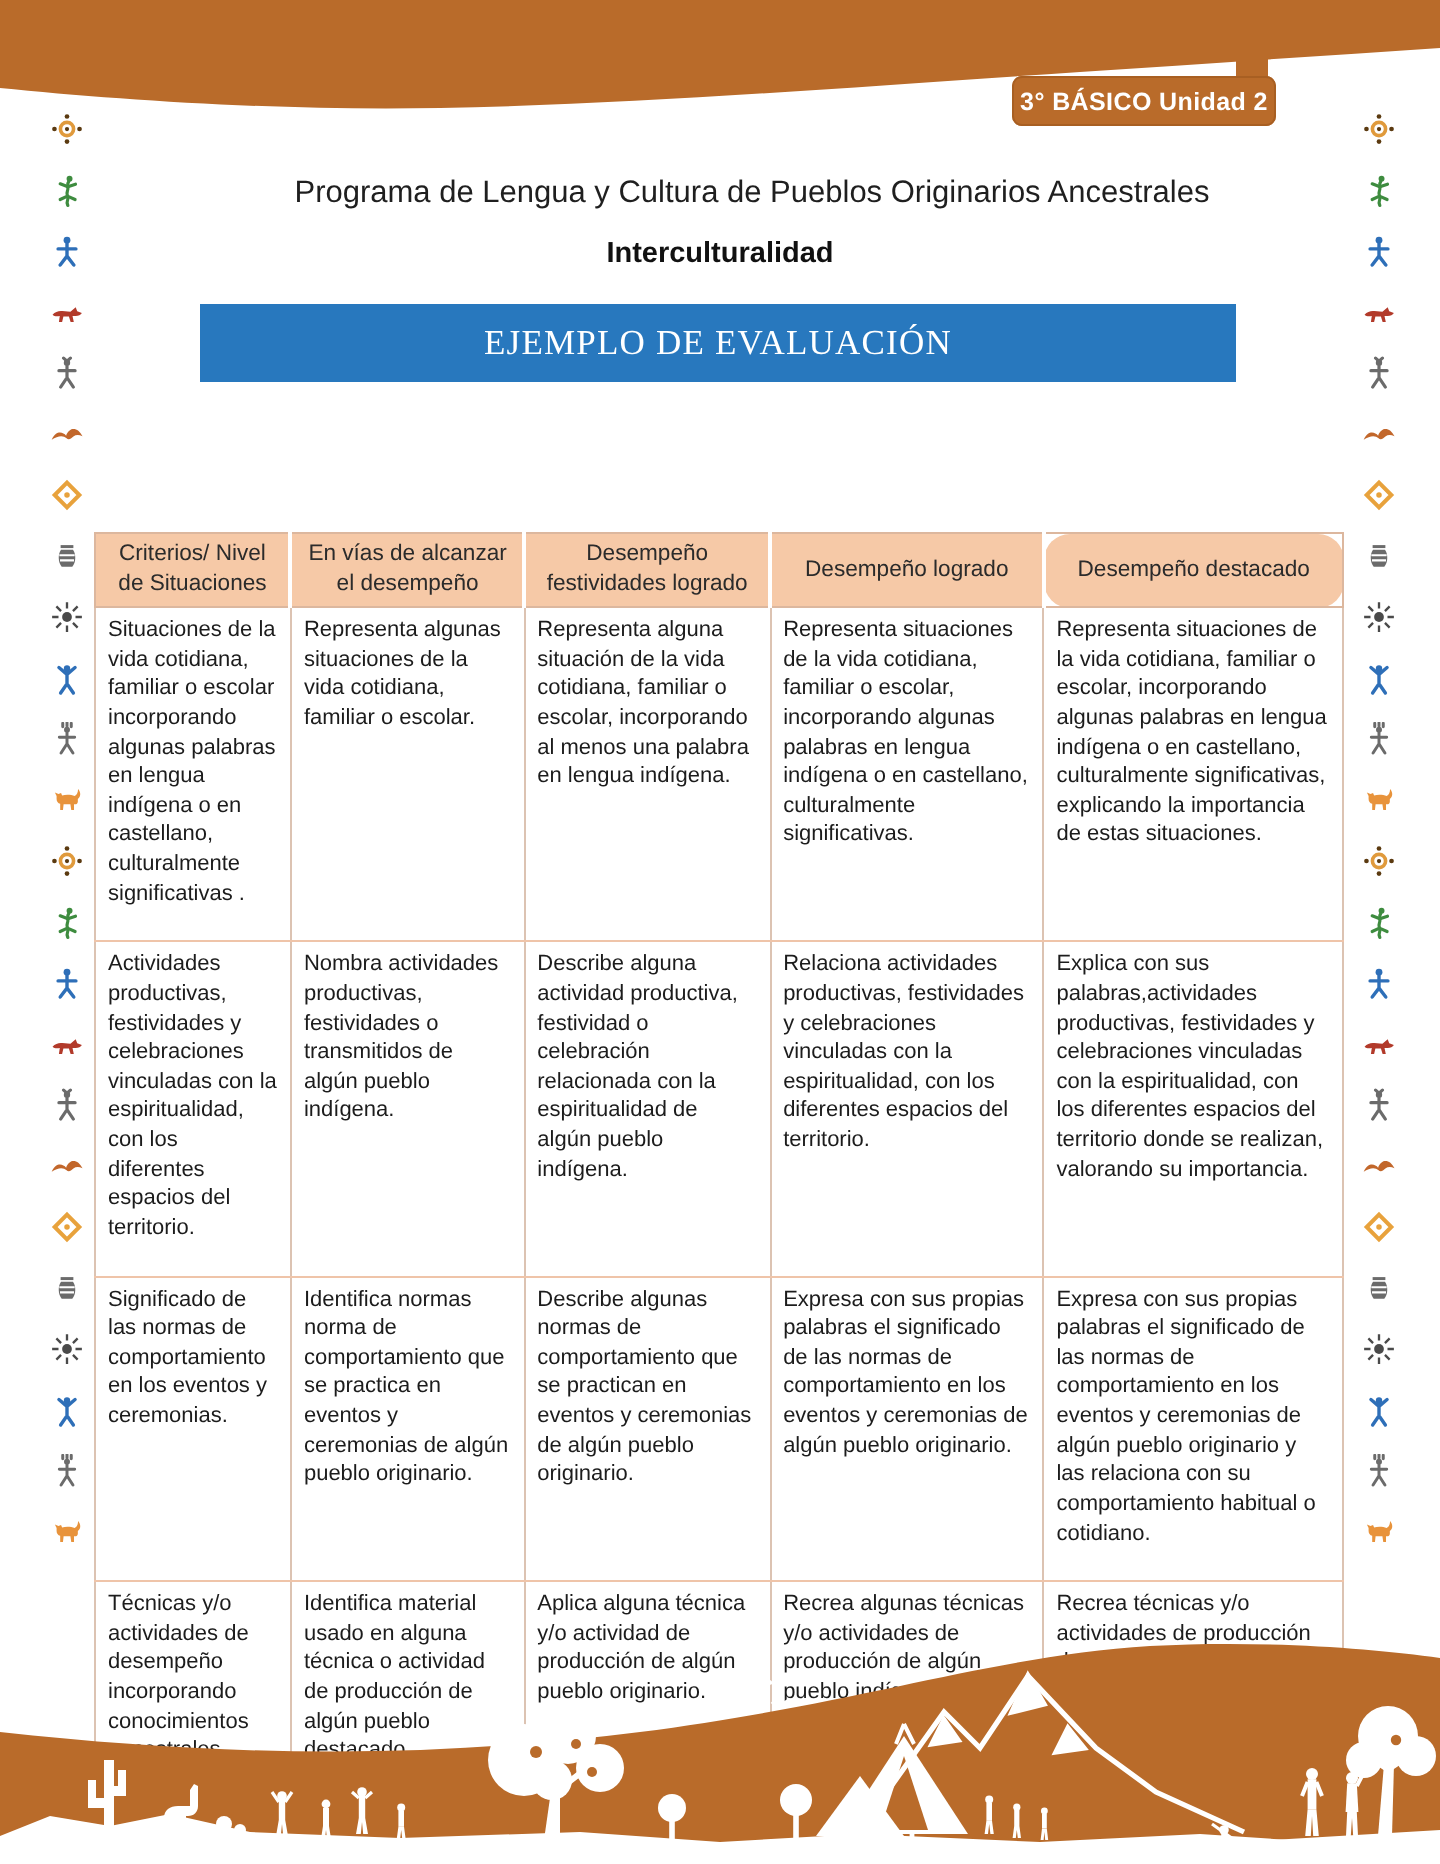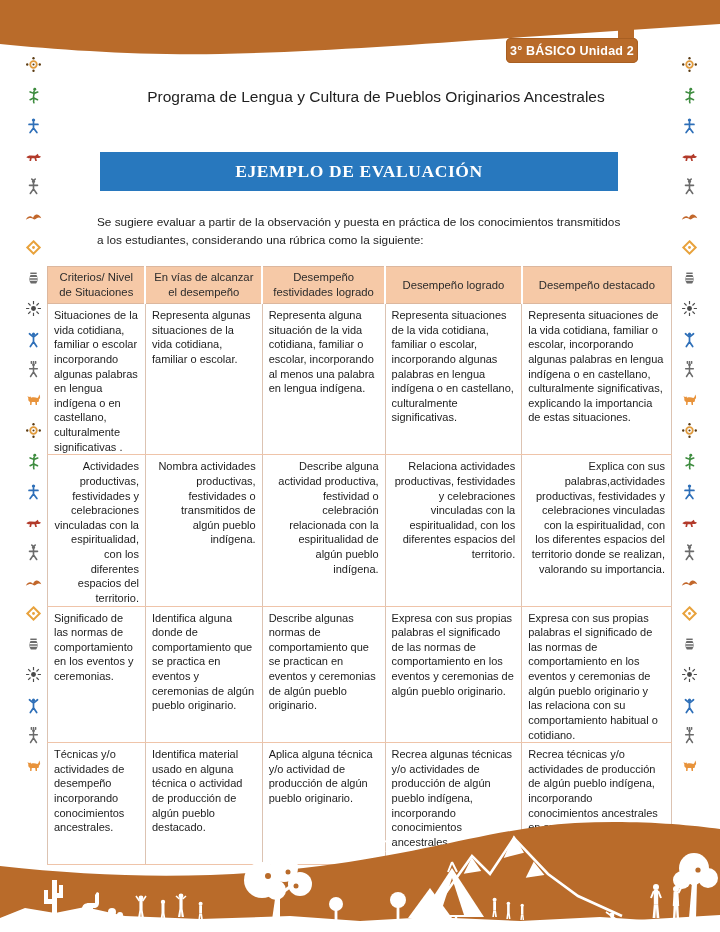--- a/index.html
+++ b/index.html
@@ -17,39 +17,39 @@
   }
   .badge-tab{position:absolute;top:26px;left:618px;width:16px;height:16px;background:#b96b2a;}
   
   .doc-title{position:absolute;top:88px;left:0;width:720px;text-align:center;
     font-size:15.5px;font-weight:normal;color:#1f1f1f;margin-left:16px;}
   .doc-subtitle{position:absolute;top:119px;left:0;width:720px;text-align:center;
     font-size:14.5px;font-weight:bold;color:#111;}
   .section-banner{
     position:absolute;top:152px;left:100px;width:518px;height:39px;background:#2878be;
     color:#fff;display:flex;align-items:center;justify-content:center;
-    font-family:"Liberation Serif",serif;font-weight:bold;font-size:17.5px;letter-spacing:.6px;
+    font-family:"Liberation Serif",serif;font-weight:normal;font-size:17.5px;letter-spacing:.6px;
   }
   .intro-text{position:absolute;top:213px;left:97px;width:532px;font-size:11.8px;line-height:1.55;color:#1c1c1c;}
   
   .rubric-wrap{position:absolute;top:266px;left:47px;width:625px;}
   table.rubric{border-collapse:collapse;width:100%;table-layout:fixed;
     border:1px solid #dcb79e;font-size:11px;line-height:1.33;color:#1c1c1c;}
   table.rubric th{
     background:#f6c9a7;font-weight:normal;font-size:11.3px;text-align:center;vertical-align:middle;
     padding:3px 4px;border-left:2px solid #ffffff;border-right:2px solid #ffffff;border-bottom:1px solid #dcb79e;
     height:28px;color:#2b2b2b;
   }
   table.rubric th:first-child{border-left:1px solid #dcb79e;}
-  table.rubric th:last-child{border-right:1px solid #dcb79e;}
+  table.rubric th:last-child{border-right:1px solid #dcb79e;border-radius:13px;}
   table.rubric td{
-    vertical-align:top;text-align:left;padding:4px 6px 0 6px;
+    vertical-align:top;text-align:left;padding:4px 6px 16px 6px;
     border:1px solid #dcc3b2;border-bottom:1px solid #efc4a9;
   }
-  tr.r0 td{height:138px;} tr.r1 td{height:124px;text-align:right;} tr.r2 td{height:112px;margin-top:32px;} tr.r3 td{height:114px;}
+  tr.r0 td{height:138px;} tr.r1 td{height:124px;} tr.r2 td{height:112px;margin-top:32px;} tr.r3 td{height:114px;}
   
   .icon-strip{position:absolute;top:56px;width:18px;display:flex;flex-direction:column;gap:13.5px;align-items:center;}
   .icon-strip.left{left:24px;} .icon-strip.right{left:680px;}
   .icon-strip svg{width:17px;height:17px;display:block;}
   
   .bottom-art{position:absolute;left:0;top:812px;width:720px;height:120px;}
   .hidden-defs{position:absolute;width:0;height:0;overflow:hidden;}
 </style>
 </head>
 <body>
@@ -116,22 +116,22 @@
 
   <div class="top-band">
     <svg width="720" height="70" viewBox="0 0 720 70" xmlns="http://www.w3.org/2000/svg">
       <path d="M0,0 H720 V24 C660,28 600,32 540,36 C420,44 320,52 220,54 C140,55.5 60,50 0,44 Z" fill="#b96b2a"></path>
     </svg>
   </div>
   <div class="badge-tab"></div>
   <div class="unit-badge">3° BÁSICO Unidad 2</div>
 
   <div class="doc-title">Programa de Lengua y Cultura de Pueblos Originarios Ancestrales</div>
+  <div class="doc-subtitle">Interculturalidad</div>
   <div class="section-banner">EJEMPLO DE EVALUACIÓN</div>
-  <div class="intro-text">Se sugiere evaluar a partir de la observación y puesta en práctica de los conocimientos transmitidos a los estudiantes, considerando una rúbrica como la siguiente:</div>
 
   <div class="rubric-wrap">
     <table class="rubric">
       <colgroup>
         <col style="width:15.7%">
           <col style="width:18.7%">
           <col style="width:19.7%">
           <col style="width:21.9%">
           <col style="width:24%">
       </colgroup>
@@ -154,21 +154,21 @@
           </tr>
           <tr class="r1">
             <td>Actividades productivas, festividades y celebraciones vinculadas con la espiritualidad, con los diferentes espacios del territorio.</td>
             <td>Nombra actividades productivas, festividades o transmitidos de algún pueblo indígena.</td>
             <td>Describe alguna actividad productiva, festividad o celebración relacionada con la espiritualidad de algún pueblo indígena.</td>
             <td>Relaciona actividades productivas, festividades y celebraciones vinculadas con la espiritualidad, con los diferentes espacios del territorio.</td>
             <td>Explica con sus palabras,actividades productivas, festividades y celebraciones vinculadas con la espiritualidad, con los diferentes espacios del territorio donde se realizan, valorando su importancia.</td>
           </tr>
           <tr class="r2">
             <td>Significado de las normas de comportamiento en los eventos y ceremonias.</td>
-            <td>Identifica alguna donde de comportamiento que se practica en eventos y ceremonias de algún pueblo originario.</td>
+            <td>Identifica normas norma de comportamiento que se practica en eventos y ceremonias de algún pueblo originario.</td>
             <td>Describe algunas normas de comportamiento que se practican en eventos y ceremonias de algún pueblo originario.</td>
             <td>Expresa con sus propias palabras el significado de las normas de comportamiento en los eventos y ceremonias de algún pueblo originario.</td>
             <td>Expresa con sus propias palabras el significado de las normas de comportamiento en los eventos y ceremonias de algún pueblo originario y las relaciona con su comportamiento habitual o cotidiano.</td>
           </tr>
           <tr class="r3">
             <td>Técnicas y/o actividades de desempeño incorporando conocimientos ancestrales.</td>
             <td>Identifica material usado en alguna técnica o actividad de producción de algún pueblo destacado.</td>
             <td>Aplica alguna técnica y/o actividad de producción de algún pueblo originario.</td>
             <td>Recrea algunas técnicas y/o actividades de producción de algún pueblo indígena, incorporando conocimientos ancestrales.</td>
             <td>Recrea técnicas y/o actividades de producción de algún pueblo indígena, incorporando conocimientos ancestrales en su producción, valorando su importancia para su comunidad.</td>

